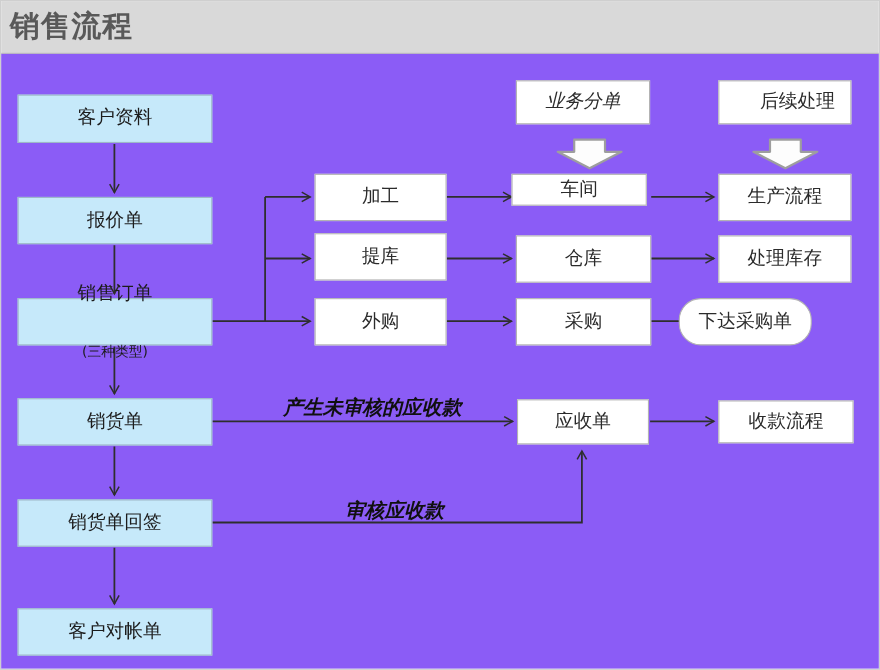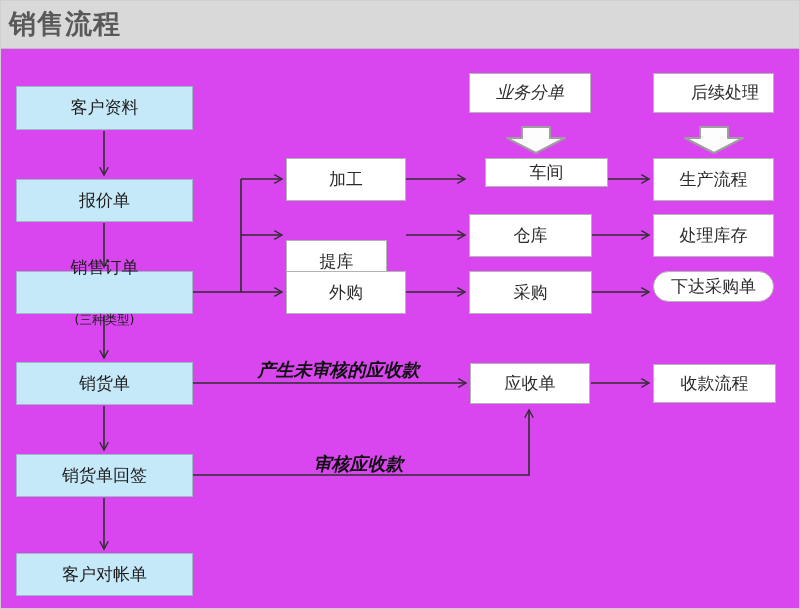--- a/index.html
+++ b/index.html
@@ -24,21 +24,21 @@
     position:absolute;left:0;top:0;width:100%;height:48px;
     background:var(--header-bg);
     border-bottom:1px solid var(--header-border);
     padding-left:18px;
   }
   .header h1{
     position:absolute;left:8px;top:5px;
     font-size:27px;font-weight:bold;color:var(--title-color);
     letter-spacing:1px;
   }
-  .canvas{position:absolute;left:0;top:48px;right:0;bottom:0;background:#d946ef;}
+  .canvas{position:absolute;left:0;top:48px;right:0;bottom:0;background:#8b5cf6;}
   .node{
     position:absolute;display:flex;flex-direction:column;
     align-items:center;justify-content:center;
     font-size:17px;color:#1c1c1c;text-align:center;line-height:1.15;
     z-index:2;
   }
   .blue{background:var(--blue-fill);border:1px solid var(--blue-border);}
   .white{background:#ffffff;border:1px solid var(--white-box-border);color:#2b2b2b;}
   .sub{font-size:12.5px;margin-top:3px;}
   svg.connectors{position:absolute;left:0;top:0;z-index:1;}
@@ -118,44 +118,44 @@
   <div class="node white" style="left:468px;top:24px;width:122px;height:40px;font-style:italic;">
     <span>业务分单</span>
   </div>
   <div class="node white" style="left:652px;top:24px;width:121px;height:40px;padding-left:23px;">
     <span>后续处理</span>
   </div>
 
   <div class="node white" style="left:285px;top:109px;width:120px;height:43px;">
     <span>加工</span>
   </div>
-  <div class="node white" style="left:285px;top:163px;width:101px;height:43px;margin-top:28px;">
+  <div class="node white" style="left:285px;top:163px;width:120px;height:43px;">
     <span>提库</span>
   </div>
   <div class="node white" style="left:285px;top:222px;width:120px;height:43px;">
     <span>外购</span>
   </div>
 
-  <div class="node white" style="left:484px;top:109px;width:123px;height:29px;">
+  <div class="node white" style="left:464px;top:109px;width:123px;height:29px;">
     <span>车间</span>
   </div>
   <div class="node white" style="left:468px;top:165px;width:123px;height:43px;">
     <span>仓库</span>
   </div>
   <div class="node white" style="left:468px;top:222px;width:123px;height:43px;">
     <span>采购</span>
   </div>
 
   <div class="node white" style="left:652px;top:109px;width:121px;height:43px;">
     <span>生产流程</span>
   </div>
   <div class="node white" style="left:652px;top:165px;width:121px;height:43px;">
     <span>处理库存</span>
   </div>
-  <div class="node white" style="left:652px;top:222px;width:121px;height:31px;border-radius:20px;">
+  <div class="node white" style="left:616px;top:222px;width:121px;height:43px;border-radius:20px;">
     <span>下达采购单</span>
   </div>
 
   <div class="node white" style="left:469px;top:314px;width:120px;height:41px;">
     <span>应收单</span>
   </div>
   <div class="node white" style="left:652px;top:315px;width:123px;height:39px;">
     <span>收款流程</span>
   </div>
 

